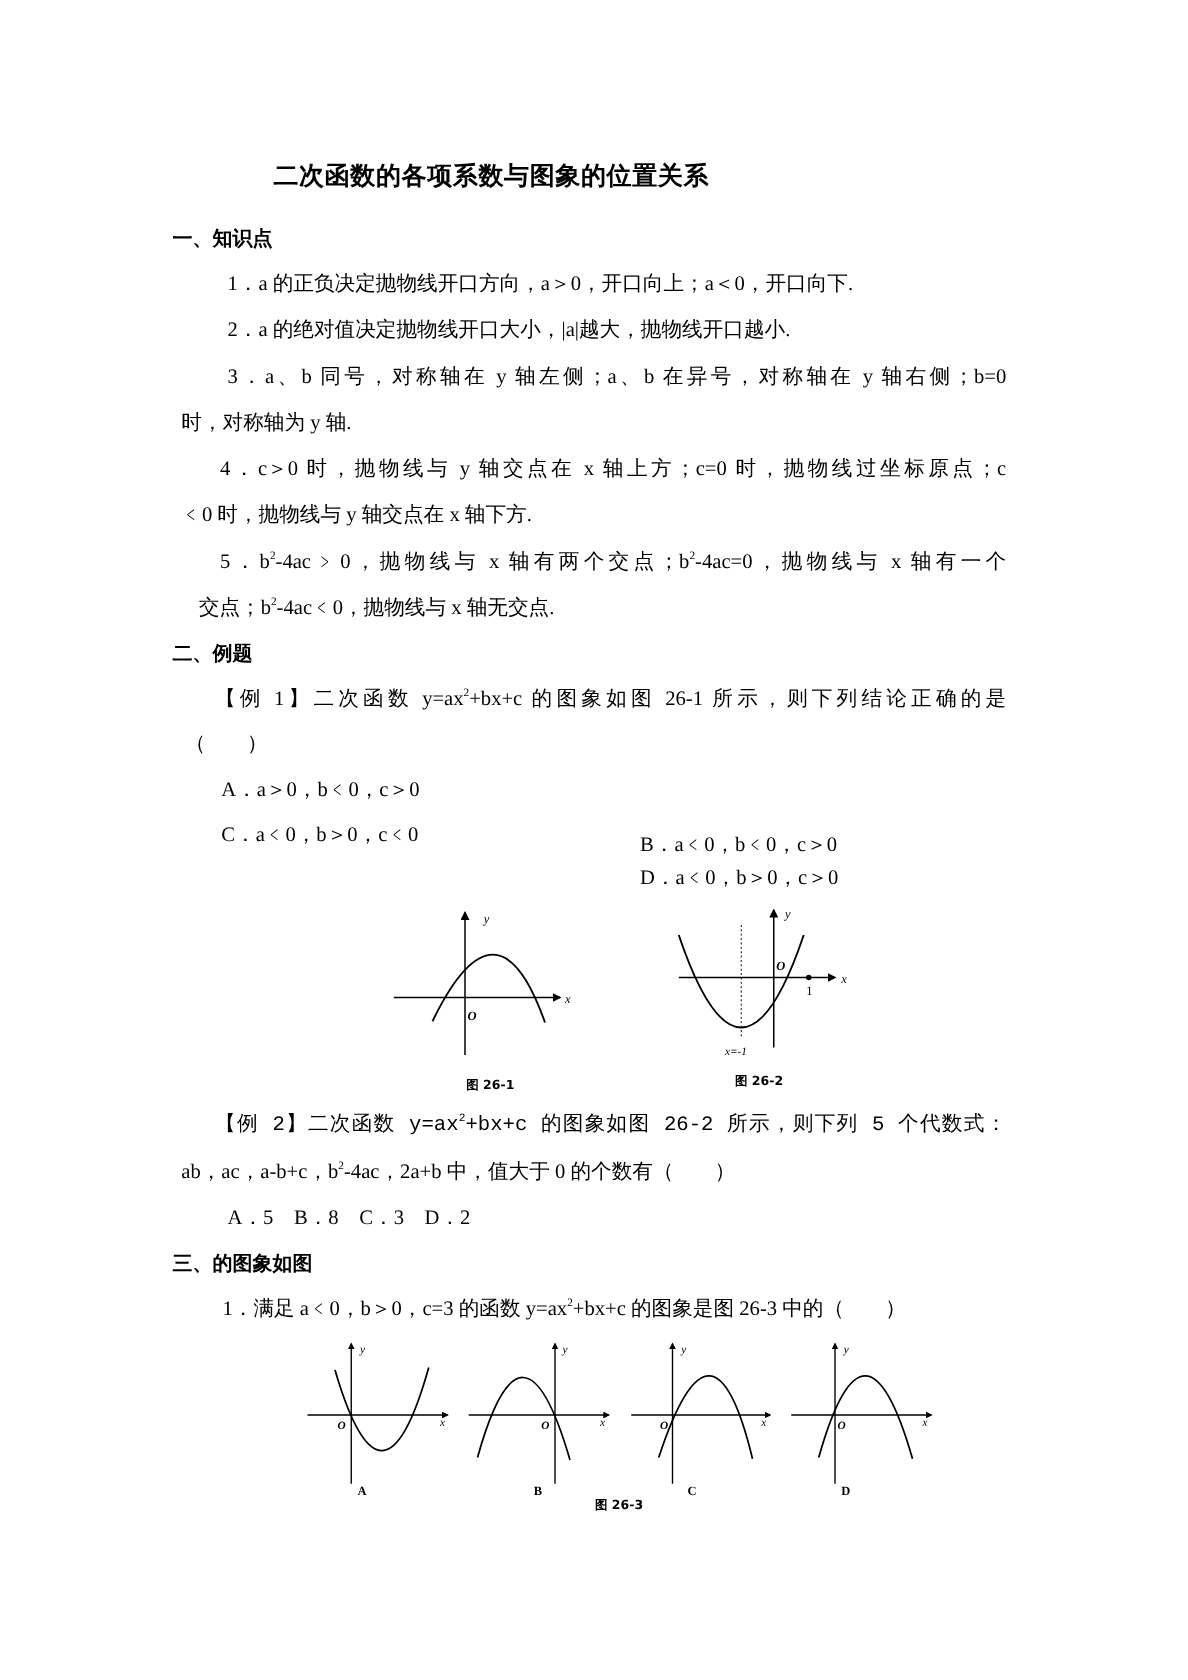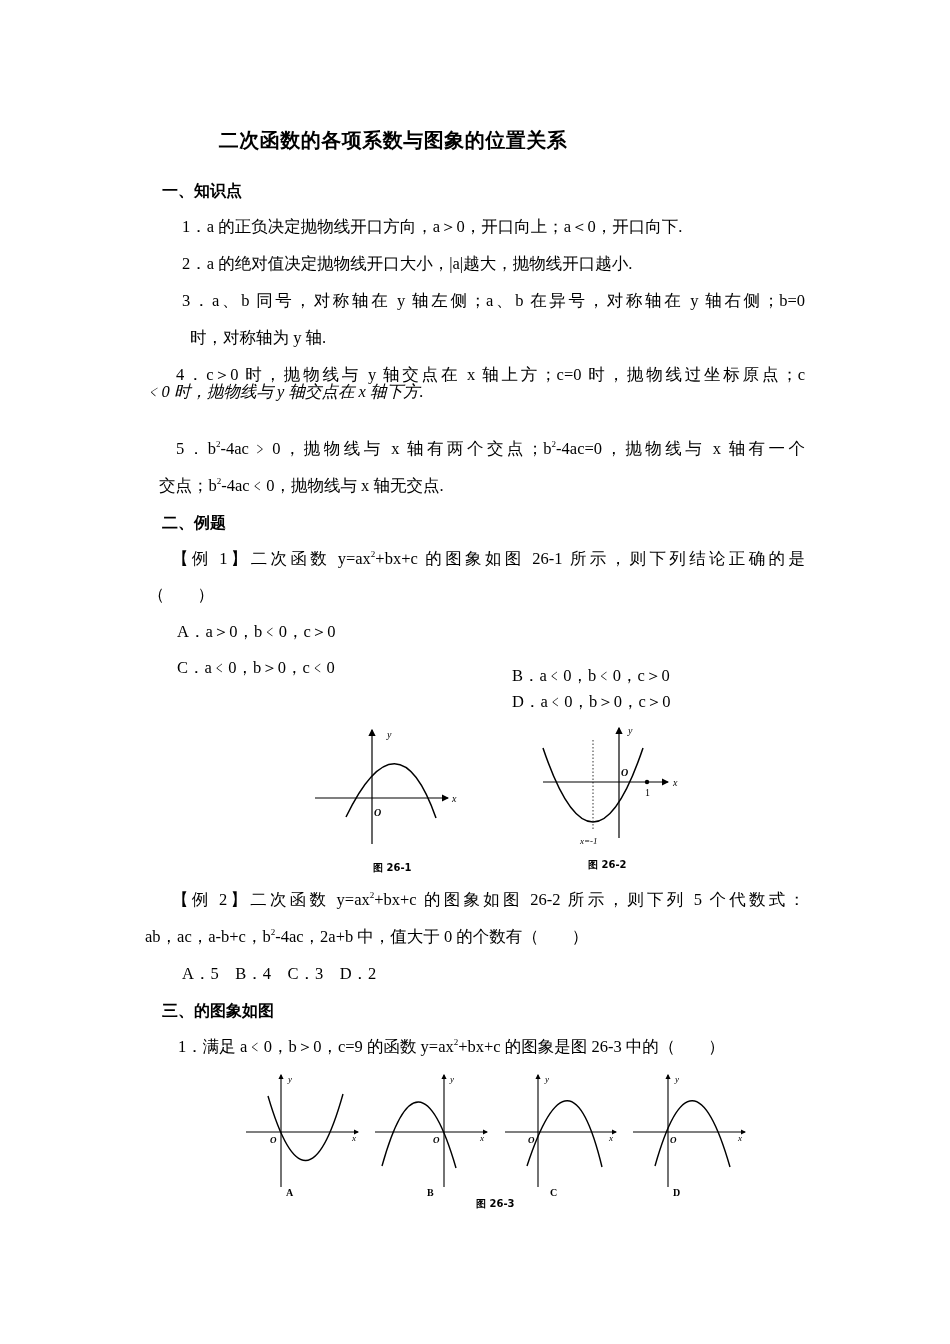--- a/index.html
+++ b/index.html
@@ -8,21 +8,21 @@
     font-family: "Liberation Serif", "DejaVu Serif", serif;
     color: #000;
   }
   .abs { position: absolute; white-space: nowrap; }
   .title {
     left: 0; width: 786px; top: 127px; text-align: center;
     font-family: "DejaVu Sans", "Liberation Sans", sans-serif;
     font-weight: bold; font-size: 20px; letter-spacing: 0.5px;
   }
   .section {
-    left: 162px; font-family: "DejaVu Sans", "Liberation Sans", sans-serif;
+    left: 138px; font-family: "DejaVu Sans", "Liberation Sans", sans-serif;
     font-weight: bold; font-size: 16px;
   }
   .line { font-size: 16.5px; line-height: 20px; }
   .ind { left: 182px; }
   .flush { left: 145px; }
   sup { font-size: 9px; vertical-align: 7px; line-height: 0; }
   .just {
     left: 145px; width: 660px; text-align: justify; text-align-last: justify;
   }
   svg text { font-family: "Liberation Serif", "DejaVu Serif", serif; }
@@ -30,23 +30,23 @@
 </style>
 </head>
 <body>
 
 <div class="abs title">二次函数的各项系数与图象的位置关系</div>
 
 <div class="abs section" style="top:181px;">一、知识点</div>
 <div class="abs line ind" style="top:217px;">1．a 的正负决定抛物线开口方向，a＞0，开口向上；a＜0，开口向下.</div>
 <div class="abs line ind" style="top:254px;">2．a 的绝对值决定抛物线开口大小，|a|越大，抛物线开口越小.</div>
 <div class="abs line just" style="top:291px; padding-left:37px; width:623px;">3．a、b 同号，对称轴在 y 轴左侧；a、b 在异号，对称轴在 y 轴右侧；b=0</div>
-<div class="abs line flush" style="top:328px;margin-left:45px;">时，对称轴为 y 轴.</div>
+<div class="abs line flush" style="top:328px;">时，对称轴为 y 轴.</div>
 <div class="abs line just" style="top:365px; padding-left:31px; width:629px;">4．c＞0 时，抛物线与 y 轴交点在 x 轴上方；c=0 时，抛物线过坐标原点；c</div>
-<div class="abs line flush" style="top:382px;font-style:italic;">﹤0 时，抛物线与 y 轴交点在 x 轴下方.</div>
+<div class="abs line flush" style="top:402px;">﹤0 时，抛物线与 y 轴交点在 x 轴下方.</div>
 <div class="abs line" style="top:439px; left:176px; width:629px; text-align:justify; text-align-last:justify;"><span>5．b</span><sup>2</sup><span>-4ac﹥0，抛物线与 x 轴有两个交点；b</span><sup>2</sup><span>-4ac=0，抛物线与 x 轴有一个</span></div>
 <div class="abs line flush" style="top:476px;margin-left:14px;"><span>交点；b</span><sup>2</sup><span>-4ac﹤0，抛物线与 x 轴无交点.</span></div>
 
 <div class="abs section" style="top:513px;">二、例题</div>
 <div class="abs line" style="top:549px; left:172px; width:633px; text-align:justify; text-align-last:justify;"><span>【例 1】二次函数 y=ax</span><sup>2</sup><span>+bx+c 的图象如图 26-1 所示，则下列结论正确的是</span></div>
 <div class="abs line flush" style="top:585px; left:148px;">（　　）</div>
 <div class="abs line" style="top:622px; left:177px;">A．a＞0，b﹤0，c＞0</div>
 <div class="abs line" style="top:622px; left:512px;margin-top:44px;">B．a﹤0，b﹤0，c＞0</div>
 <div class="abs line" style="top:658px; left:177px;">C．a﹤0，b＞0，c﹤0</div>
 <div class="abs line" style="top:692px; left:512px;">D．a﹤0，b＞0，c＞0</div>
@@ -78,26 +78,26 @@
   <path d="M8,30 Q 58,178 108,30" fill="none" stroke="#000" stroke-width="1.5"></path>
   <circle cx="112" cy="64" r="2.2" fill="#000"></circle>
   <text x="93" y="16" font-size="10" font-style="italic">y</text>
   <text x="138" y="68" font-size="10" font-style="italic">x</text>
   <text x="86" y="58" font-size="10" font-style="italic" font-weight="bold">O</text>
   <text x="110" y="78" font-size="10">1</text>
   <text x="45" y="126" font-size="9" font-style="italic">x=-1</text>
   <text x="53" y="150" class="cap">图 26-2</text>
 </svg>
 
-<div class="abs line" style="top:890px; left:172px; width:633px; text-align:justify; text-align-last:justify;"><span>【例 2】二次函数 y=ax</span><sup>2</sup><span>+bx+c 的图象如图 26-2 所示，则下列 5 个代数式：</span></div>
+<div class="abs line" style="top:890px; left:172px; width:633px; text-align:justify; text-align-last:justify;font-family:Liberation Mono, monospace;"><span>【例 2】二次函数 y=ax</span><sup>2</sup><span>+bx+c 的图象如图 26-2 所示，则下列 5 个代数式：</span></div>
 <div class="abs line flush" style="top:927px;"><span>ab，ac，a-b+c，b</span><sup>2</sup><span>-4ac，2a+b 中，值大于 0 的个数有（　　）</span></div>
-<div class="abs line" style="top:964px; left:182px;">A．5　B．4　C．3　D．2</div>
+<div class="abs line" style="top:964px; left:182px;">A．5　B．8　C．3　D．2</div>
 
 <div class="abs section" style="top:1001px;">三、的图象如图</div>
-<div class="abs line" style="top:1037px; left:178px;"><span>1．满足 a﹤0，b＞0，c=9 的函数 y=ax</span><sup>2</sup><span>+bx+c 的图象是图 26-3 中的（　　）</span></div>
+<div class="abs line" style="top:1037px; left:178px;"><span>1．满足 a﹤0，b＞0，c=3 的函数 y=ax</span><sup>2</sup><span>+bx+c 的图象是图 26-3 中的（　　）</span></div>
 
 <svg class="abs" style="left:240px; top:1065px;" width="520" height="150">
   <defs>
     <marker id="arr3" markerWidth="5" markerHeight="5" refX="4" refY="2.5" orient="auto">
         <path d="M0,0 L5,2.5 L0,5 z" fill="#000"></path>
       </marker>
   </defs>
 
   <g>
     <line x1="6" y1="67" x2="118" y2="67" stroke="#000" stroke-width="1.1" marker-end="url(#arr3)"></line>

